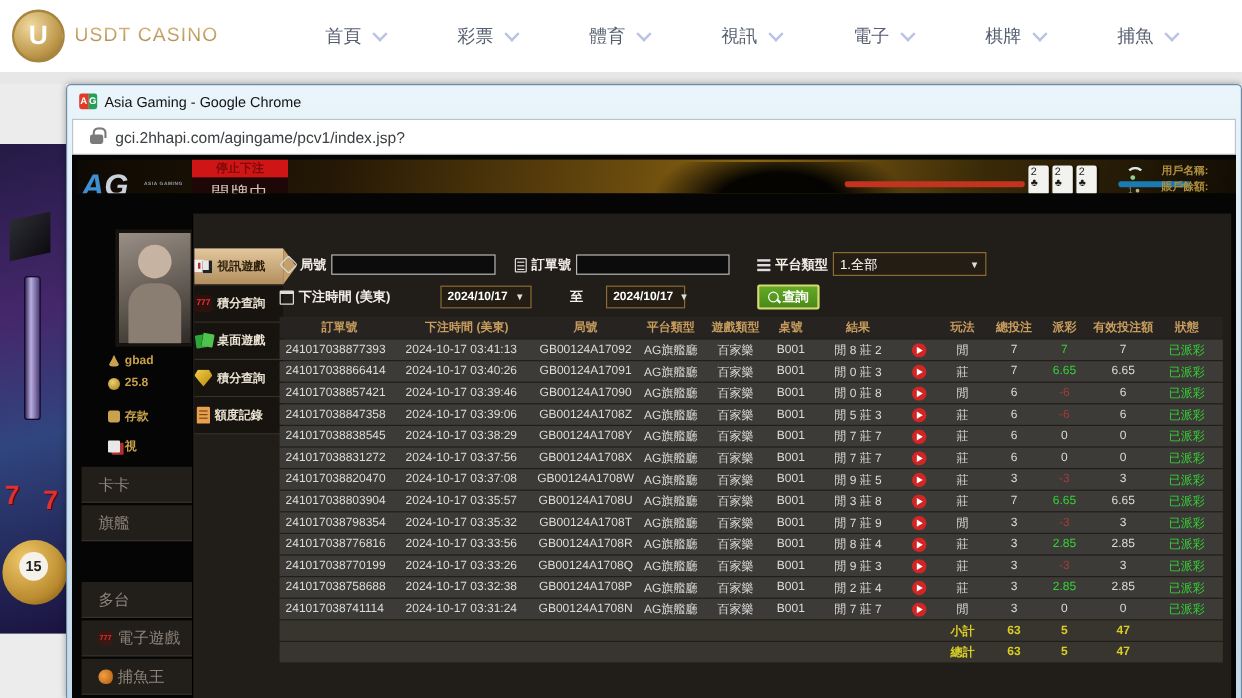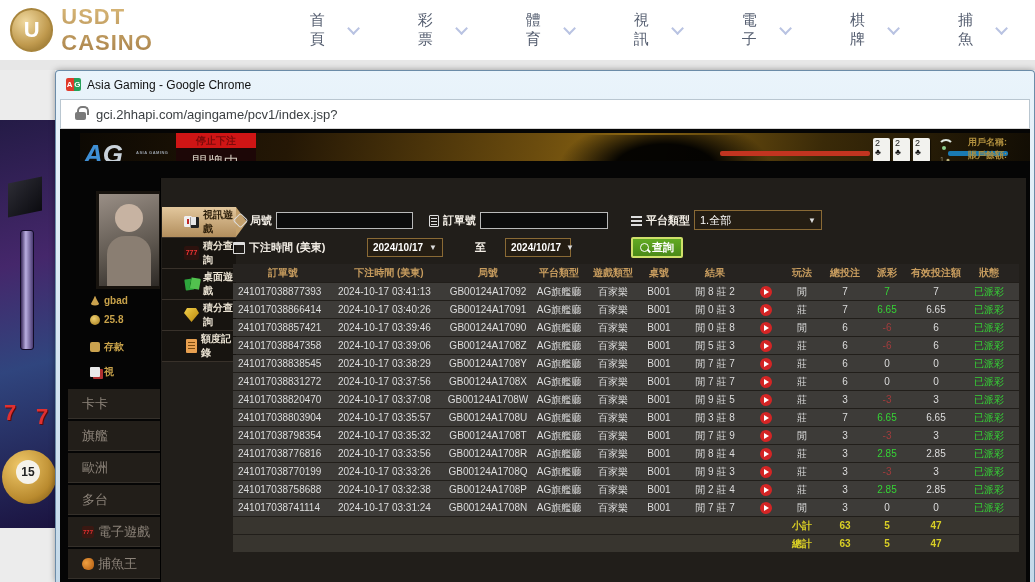--- a/index.html
+++ b/index.html
@@ -4,21 +4,21 @@
 <style>
   * { margin:0; padding:0; box-sizing:border-box; }
   html,body { background:#fff; }
   body { font-family:"Liberation Sans","DejaVu Sans",sans-serif; }
   .stage { position:relative; width:1035px; height:582px; overflow:hidden; background:#fff; }
 
   
   .site-header { position:absolute; left:0; top:0; width:1035px; height:60px; background:#fff; display:flex; align-items:center; }
   .logo { display:flex; align-items:center; margin-left:10px; }
   .logo-badge { width:44px; height:44px; border-radius:50%; background:radial-gradient(circle at 35% 30%,#f0d9a0,#c09a4e 60%,#8a6a28); color:#fff; font-weight:bold; font-size:22px; display:flex; align-items:center; justify-content:center; border:2px solid #a8853d; }
-  .logo-text { margin-left:8px; font-size:22px; font-weight:bold; letter-spacing:1px; background:linear-gradient(#d9b878,#a9824a); -webkit-background-clip:text; background-clip:text; color:transparent; }
+  .logo-text { margin-left:8px; font-size:16px; font-weight:normal; letter-spacing:1px; background:linear-gradient(#d9b878,#a9824a); -webkit-background-clip:text; background-clip:text; color:transparent; }
   nav { display:flex; margin-left:58px; }
   .nav-item { display:flex; align-items:center; margin:0 31px; font-size:15px; color:#555e70; cursor:pointer; }
   .chev { width:9px; height:9px; border-right:2px solid #b9c3e2; border-bottom:2px solid #b9c3e2; transform:rotate(45deg) translateY(-3px); margin-left:9px; }
   .gray-band { position:absolute; left:0; top:60px; width:1035px; height:10px; background:#e7e7e7; }
 
   
   .side-banner { position:absolute; left:0; top:70px; width:55px; height:512px; background:#ececec; }
   .banner-art { position:absolute; left:0; top:50px; width:55px; height:408px; background:linear-gradient(165deg,#241b46 0%,#45276b 35%,#30457e 60%,#1b1340 100%); overflow:hidden; }
   .lever { position:absolute; left:20px; top:110px; width:14px; height:120px; background:linear-gradient(90deg,#3a2a5a,#b9aee0 40%,#4a3a72); border:1px solid #120c28; border-radius:3px; }
   .lever-top { position:absolute; left:8px; top:60px; width:34px; height:34px; background:linear-gradient(135deg,#2c2c34,#0b0b10); transform:skewY(-12deg); }
@@ -34,21 +34,21 @@
   .fav-a { background:#e03a2a; border-radius:2px 0 0 2px; }
   .fav-g { background:#25a05a; border-radius:0 2px 2px 0; }
   .title-text { font-size:12px; color:#111; }
   .urlbar { height:30px; background:#fff; border:1px solid #b9c6d0; border-bottom:1px solid #d7d7d7; display:flex; align-items:center; padding-left:14px; }
   .lock { position:relative; width:11px; height:8px; background:#7a7a7a; border-radius:2px; margin-right:10px; margin-top:4px; }
   .lock:before { content:""; position:absolute; left:1.5px; top:-6px; width:8px; height:7px; border:2px solid #7a7a7a; border-bottom:none; border-radius:5px 5px 0 0; }
   .url-text { font-size:13px; color:#3c4043; }
 
   
   .page { position:relative; width:970px; height:453px; background:#050505; overflow:hidden; }
-  .game-header { position:absolute; left:20px; right:0; top:4px; height:28px; background:linear-gradient(100deg,#0d0903 0%,#241705 22%,#6b4c0e 48%,#8a6512 58%,#3a2a08 78%,#120d04 100%); overflow:hidden; }
+  .game-header { position:absolute; left:4px; right:0; top:4px; height:28px; background:linear-gradient(100deg,#0d0903 0%,#241705 22%,#6b4c0e 48%,#8a6512 58%,#3a2a08 78%,#120d04 100%); overflow:hidden; }
   .silhouette { position:absolute; left:480px; top:2px; width:210px; height:90px; background:radial-gradient(ellipse at 50% 40%,rgba(0,0,0,.96) 35%,rgba(0,0,0,0) 72%); }
   .ag-logo { position:absolute; left:4px; top:4px; width:90px; height:36px; font-style:italic; font-weight:bold; font-size:26px; line-height:34px; }
   .ag-a { color:#3f8fd4; } .ag-g { color:#c9d2da; }
   .ag-sub { position:absolute; left:52px; bottom:3px; font-size:4px; color:#9aa2ac; font-style:normal; letter-spacing:.5px; }
   .stop-box { position:absolute; left:96px; top:0; width:80px; height:44px; text-align:center; }
   .stop-top { background:#cf1515; color:#7d0a0a; font-size:10px; font-weight:bold; height:15px; line-height:15px; }
   .stop-bottom { background:#1d0707; color:#cfc6ba; font-size:15px; height:29px; line-height:28px; letter-spacing:1px; }
   .bar { position:absolute; top:18px; height:5px; border-radius:2px; }
   .bar.red { left:640px; width:150px; background:#c23420; }
   .bar.blue { left:868px; width:60px; background:#1a7ab2; }
@@ -76,21 +76,21 @@
   .ic-cards2 { background:#e8e8e8; border-radius:1px; box-shadow:3px 2px 0 #b03030; }
   .bg-menu { position:absolute; left:0; width:152px; height:30px; display:flex; align-items:center; padding-left:14px; font-size:13px; color:#8d847a; background:#221e19; border-bottom:1px solid #35302a; }
   .bg-menu .bg-ic { width:12px; height:12px; }
   .ic-777 { background:#3a1812; color:#e03030; font-size:6px; font-weight:bold; text-align:center; line-height:12px; border-radius:2px; }
   .ic-fish { background:radial-gradient(circle at 35% 40%,#f0a040,#b05a10); border-radius:50% 40% 40% 50%; }
 
   
   .panel { position:absolute; left:100px; top:49px; width:866px; bottom:0; background:#211e1a; z-index:2; border-left:1px solid #000; }
   .panel-title { height:27px; line-height:27px; padding-left:14px; font-size:13px; color:#f2ede5; border-bottom:1px solid #0c0a08; background:#262220; }
   .sidebar { position:absolute; left:1px; top:29px; width:74px; }
-  .side-item { position:relative; height:31px; display:flex; align-items:center; padding-left:22px; background:#171410; border-bottom:1px solid #38312a; font-size:10px; font-weight:bold; color:#eae2d2; cursor:pointer; }
+  .side-item { position:relative; height:31px; display:flex; align-items:center; padding-left:0; background:#171410; border-bottom:1px solid #38312a; font-size:10px; font-weight:bold; color:#eae2d2; cursor:pointer; }
   .side-item.active { background:linear-gradient(#e2c79d,#b28e5d); color:#2c1e0a; }
   .side-item.active:after { content:""; position:absolute; right:-11px; top:0; border-top:15.5px solid transparent; border-bottom:15.5px solid transparent; border-left:11px solid #c3a06c; }
   .s-ic { width:15px; height:14px; margin-right:4px; position:relative; flex:none; }
   .ic-vid-cards:before { content:""; position:absolute; left:0; top:1px; width:8px; height:11px; background:#f0f0f0; border-radius:1px; box-shadow:inset 0 0 0 3px #f0f0f0, inset -2px 2px 0 3px #c02828; }
   .ic-vid-cards:after { content:""; position:absolute; left:6px; top:2px; width:8px; height:11px; background:#e8e8e8; border-radius:1px; border-left:1px solid #999; box-shadow:inset -2px -2px 0 1px #222; }
   .ic-slot { background:#2c120e; border-radius:2px; color:#e33; font-size:7px; font-weight:bold; text-align:center; line-height:14px; }
   .ic-green-cards:before { content:""; position:absolute; left:1px; top:2px; width:9px; height:11px; background:#2da53c; border-radius:1px; transform:rotate(-8deg); }
   .ic-green-cards:after { content:""; position:absolute; left:6px; top:1px; width:9px; height:11px; background:#52c24e; border-radius:1px; transform:rotate(10deg); border-left:1px solid #1a7a22; }
   .ic-gem { background:linear-gradient(135deg,#f2d04a,#b8860b); clip-path:polygon(20% 0,80% 0,100% 35%,50% 100%,0 35%); }
   .ic-doc { background:#e8a050; border-radius:1px; width:11px !important; margin-left:2px; }
@@ -246,23 +246,20 @@
           <div class="bg-row" style="left: 22px; top: 188px;">
             <span class="bg-ic ic-cards2"></span>
             <span>視</span>
           </div>
           <div class="bg-menu" style="top: 212px;">
             <span>卡卡</span>
           </div>
           <div class="bg-menu" style="top: 244px;">
             <span>旗艦</span>
           </div>
-          <div class="bg-menu" style="top: 276px;">
-            <span>歐洲</span>
-          </div>
           <div class="bg-menu" style="top: 340px;">
             <span class="bg-ic ic-777">777</span>
             <span>電子遊戲</span>
           </div>
           <div class="bg-menu" style="top: 308px;">
             <span>多台</span>
           </div>
           <div class="bg-menu" style="top: 372px;">
             <span class="bg-ic ic-fish"></span>
             <span>捕魚王</span>

